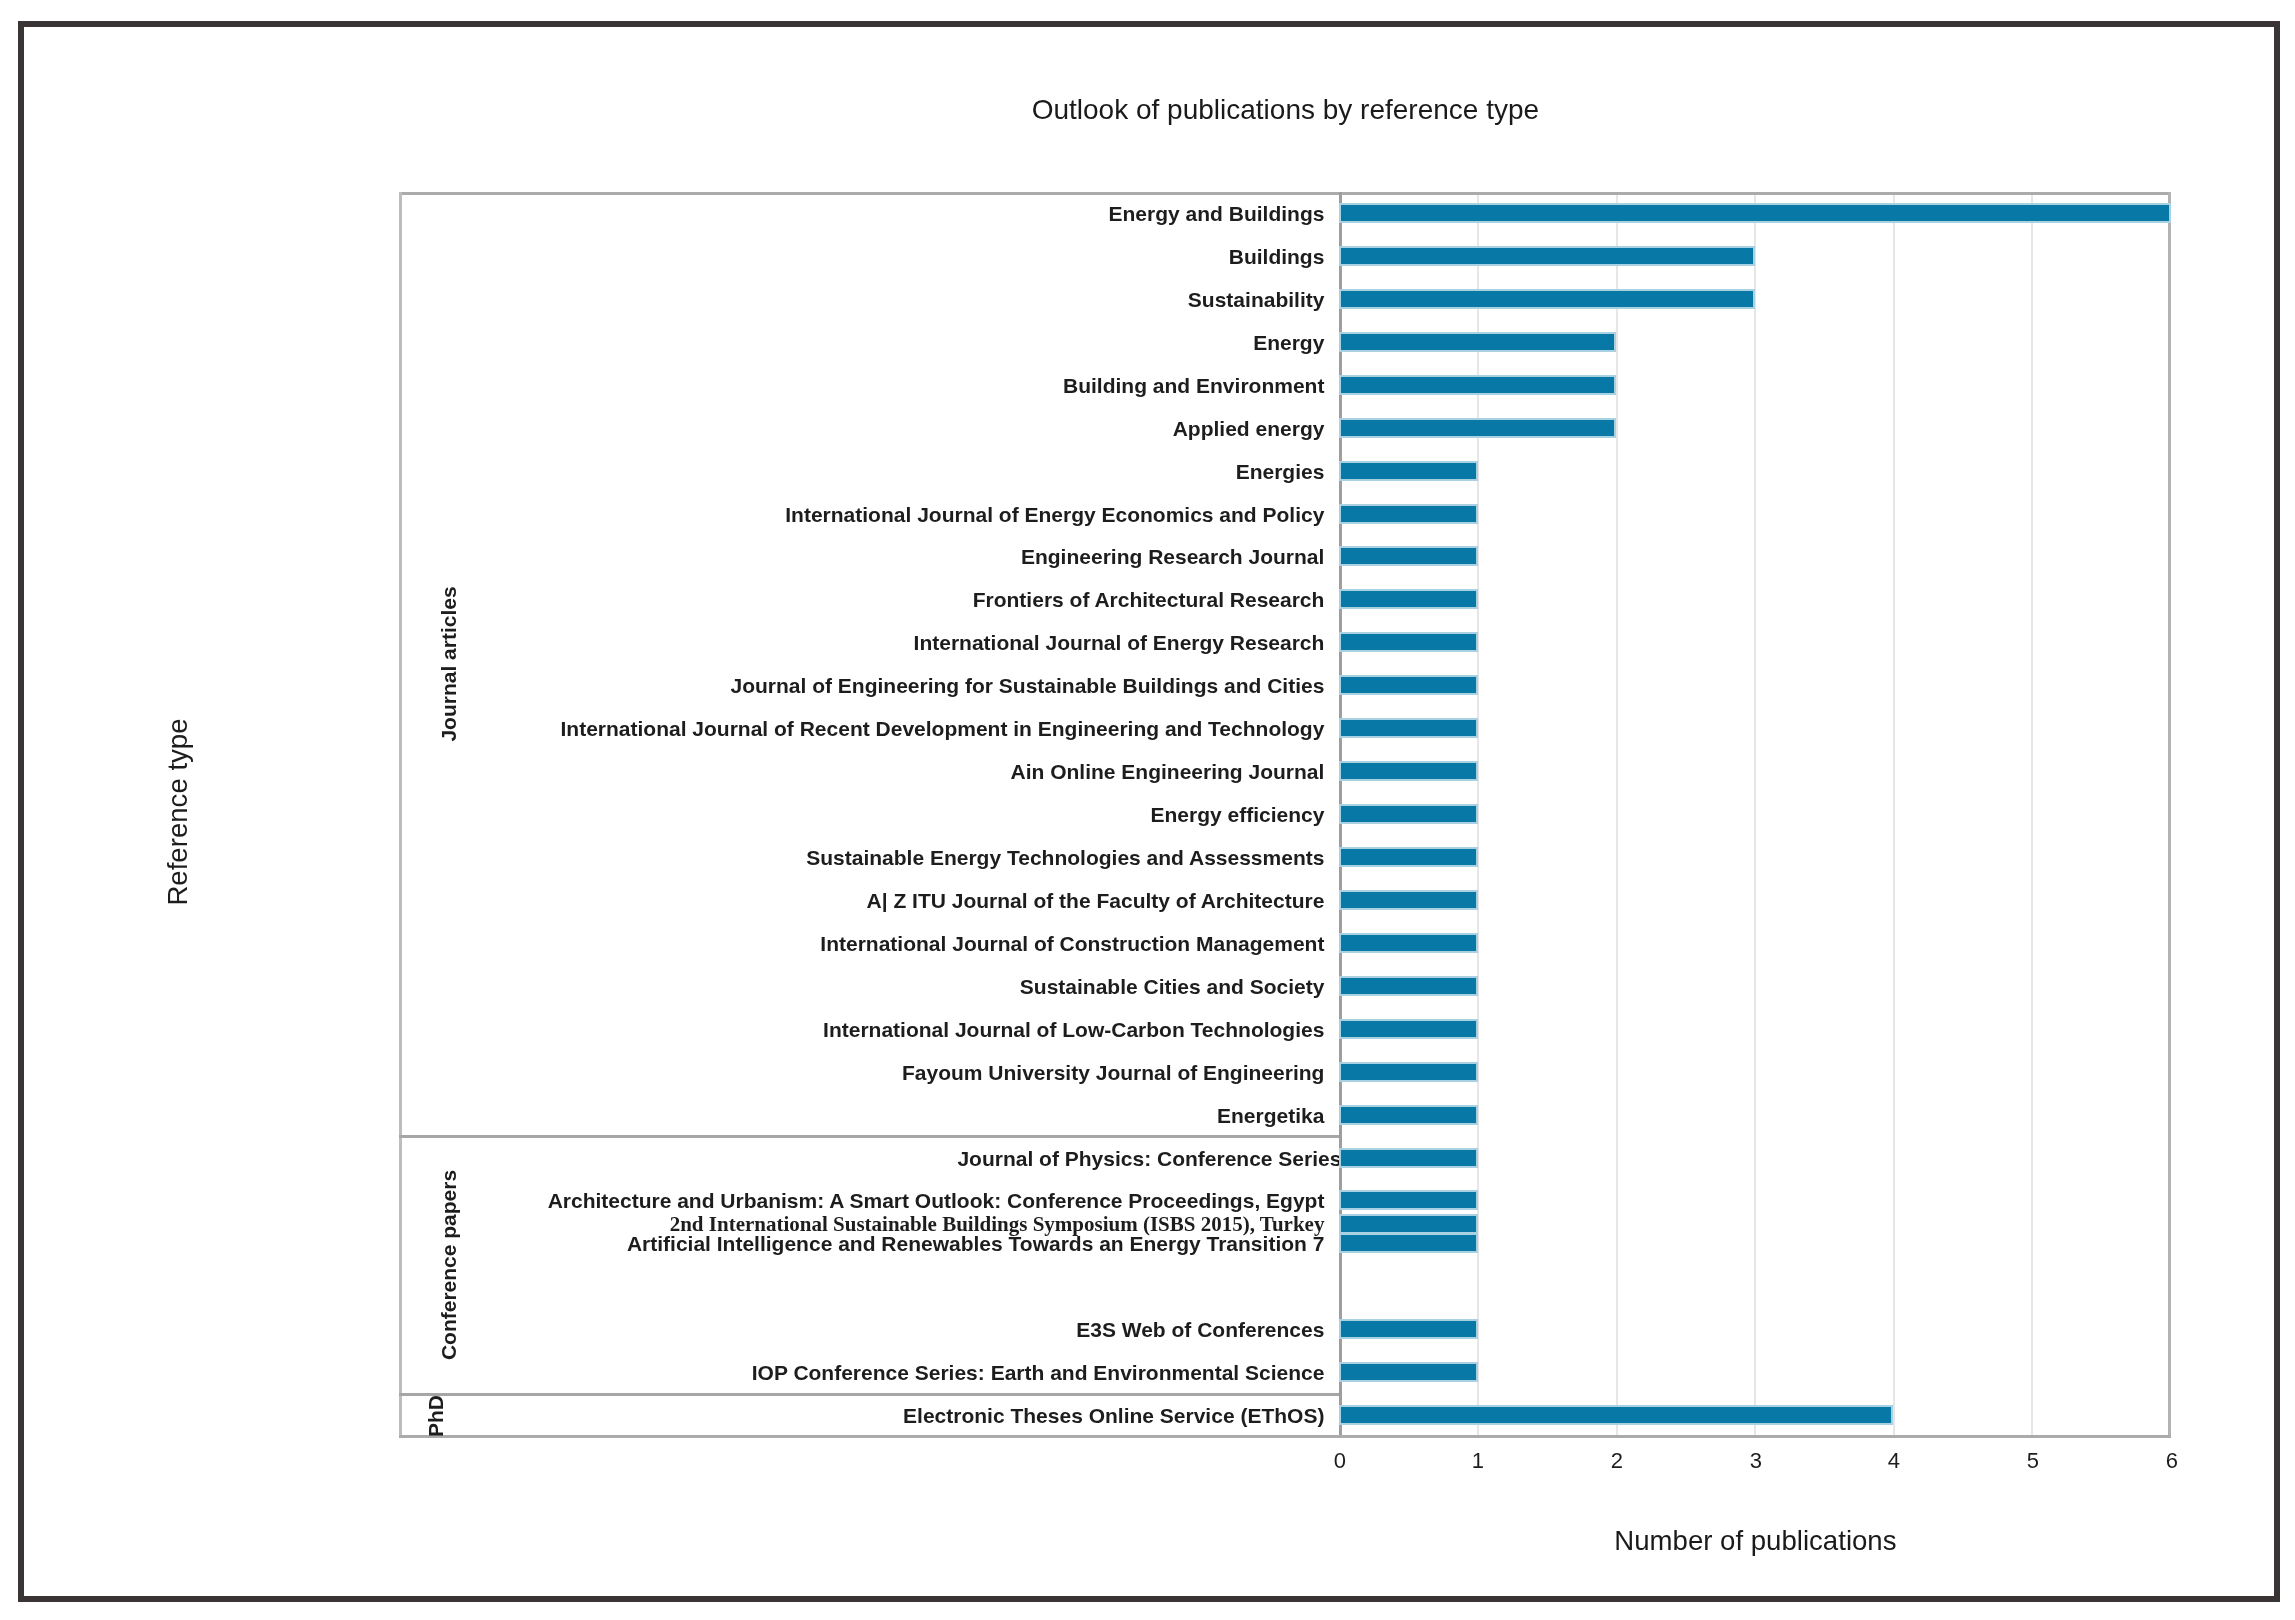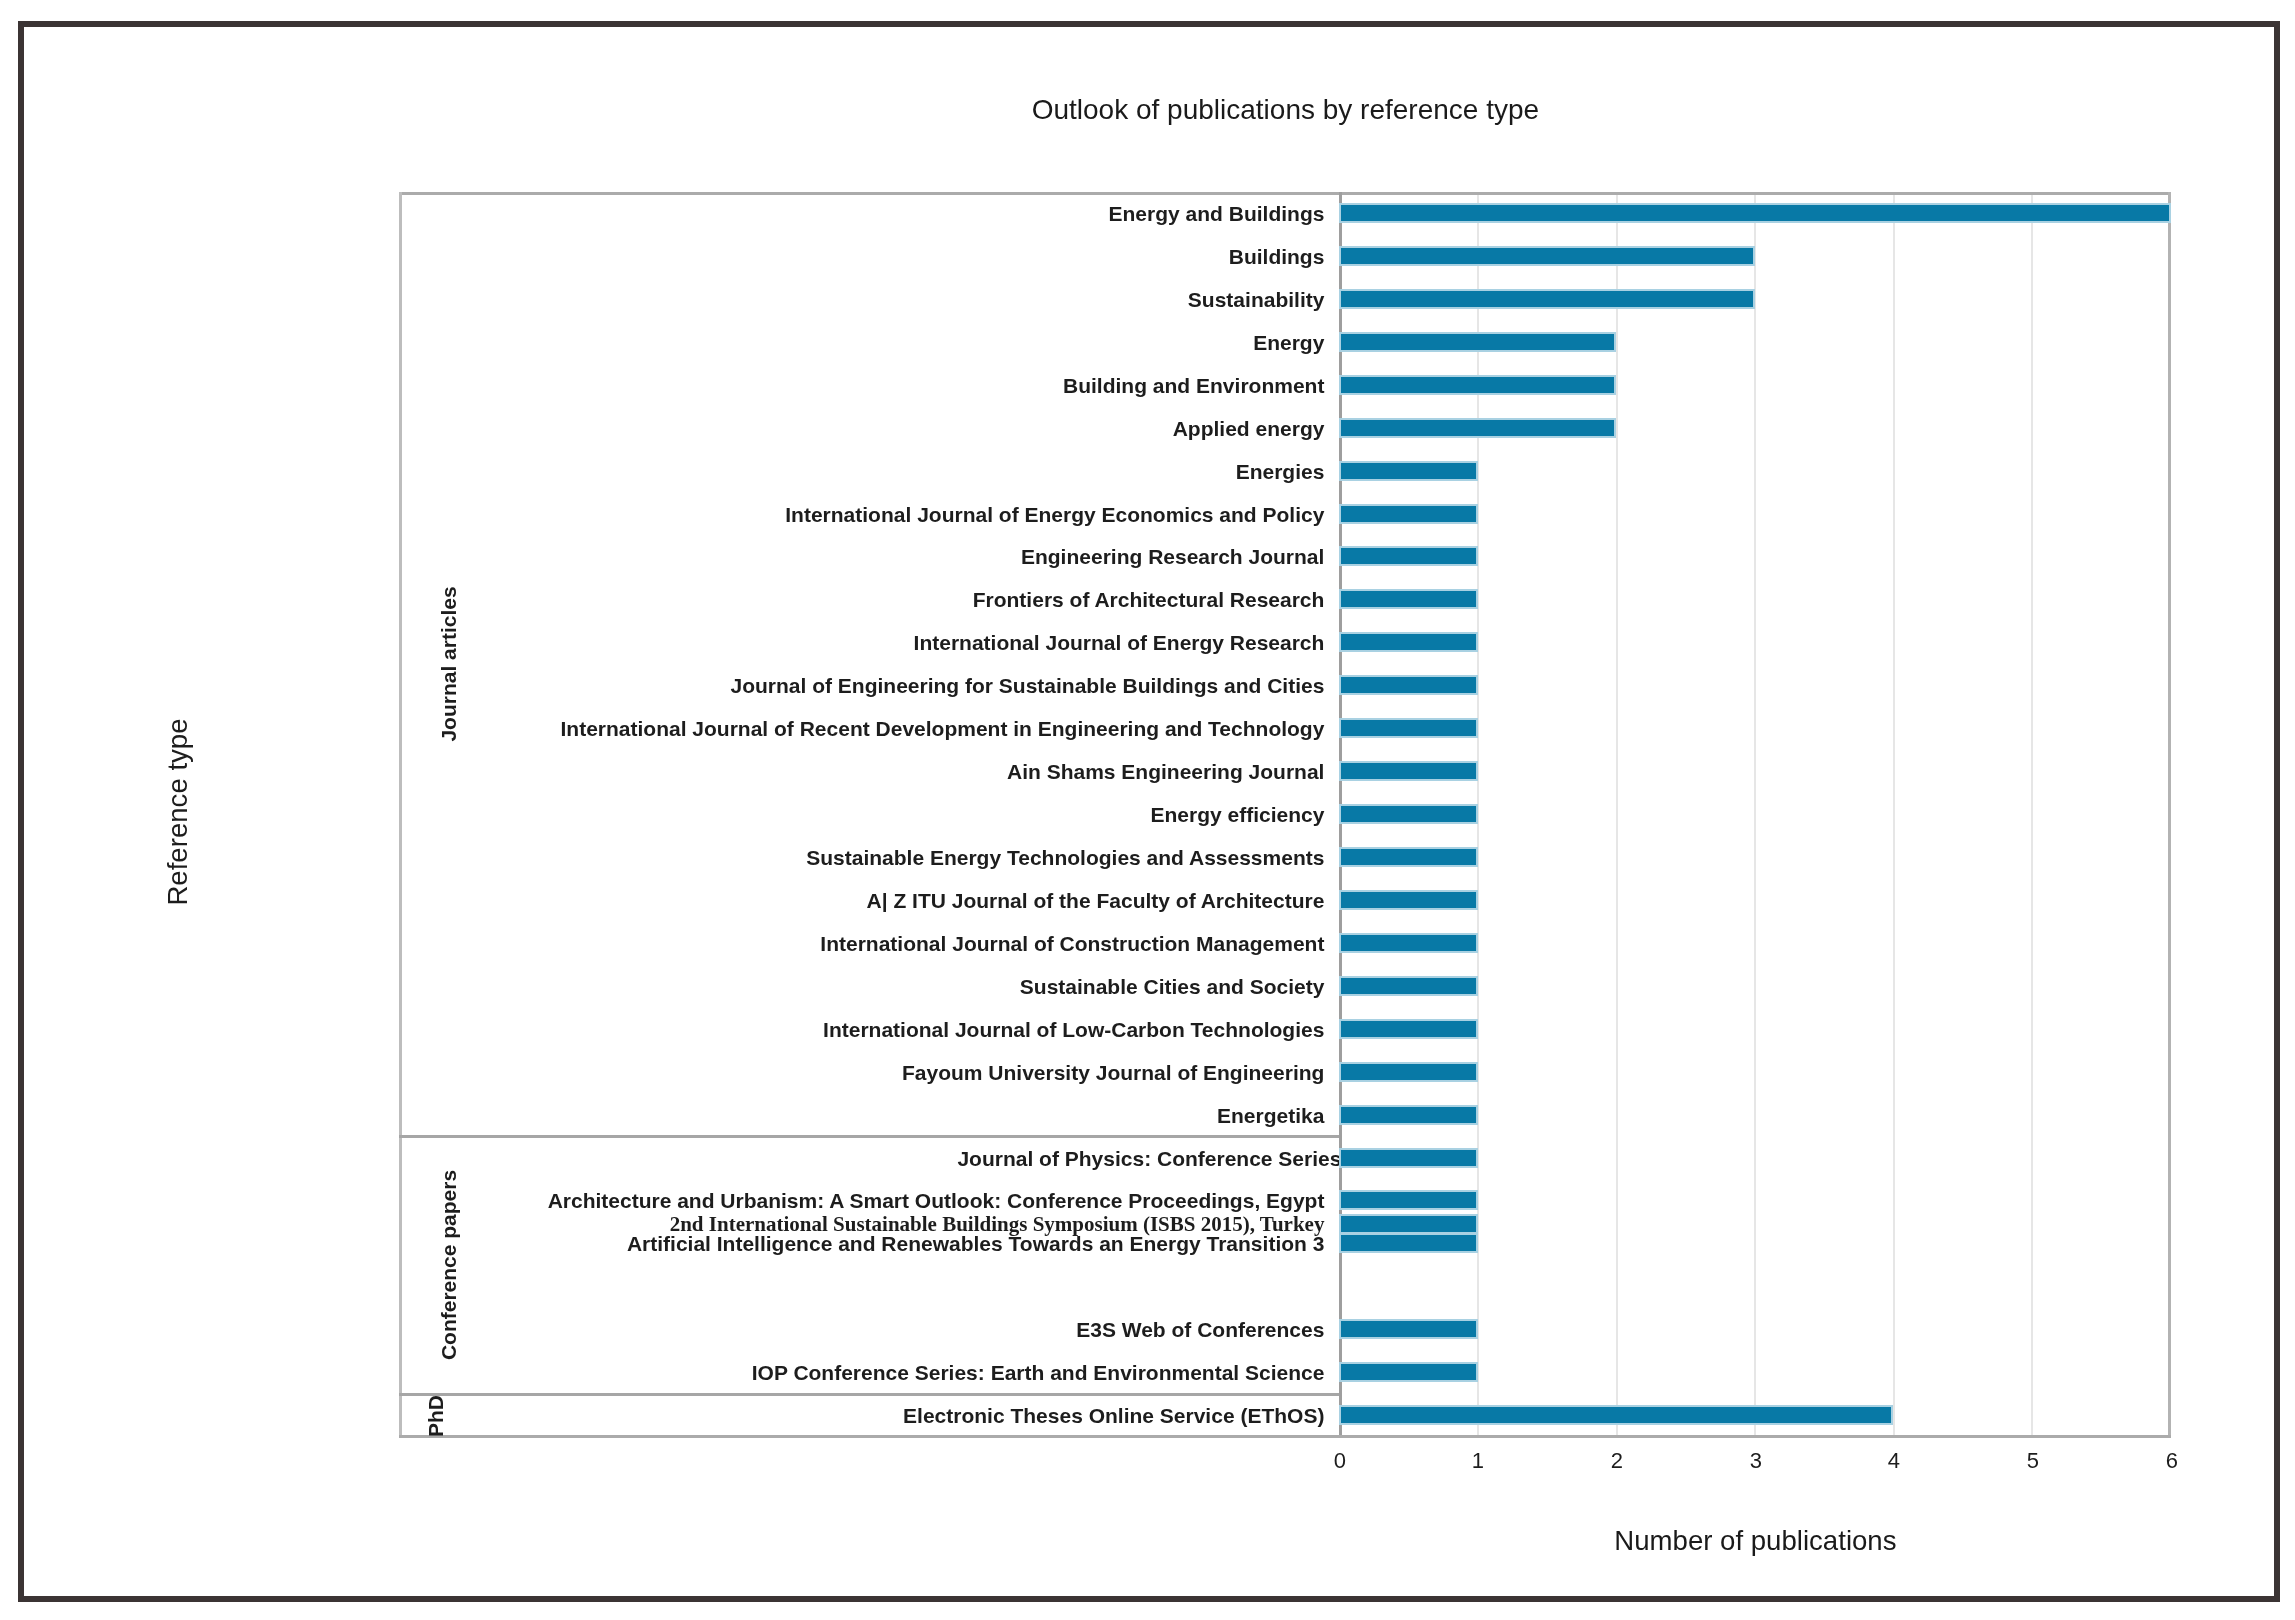--- a/index.html
+++ b/index.html
@@ -131,21 +131,21 @@
         </div>
         <div class="bar-row" style="top: 472px; height: 43px;">
           <div class="category-label" style="line-height: 43px;">Journal of Engineering for Sustainable Buildings and Cities</div>
           <div class="bar" title="Journal of Engineering for Sustainable Buildings and Cities: 1" style="top: 11.4px; width: 139px; background: rgb(8, 121, 166); border-color: rgb(169, 209, 226);"></div>
         </div>
         <div class="bar-row" style="top: 515px; height: 43px;">
           <div class="category-label" style="line-height: 43px;">International Journal of Recent Development in Engineering and Technology</div>
           <div class="bar" title="International Journal of Recent Development in Engineering and Technology: 1" style="top: 11.4px; width: 139px; background: rgb(8, 121, 166); border-color: rgb(169, 209, 226);"></div>
         </div>
         <div class="bar-row" style="top: 558px; height: 43px;">
-          <div class="category-label" style="line-height: 43px;">Ain Shams Engineering Journal</div>
+          <div class="category-label" style="line-height: 43px;">Ain Online Engineering Journal</div>
           <div class="bar" title="Ain Shams Engineering Journal: 1" style="top: 11.4px; width: 139px; background: rgb(8, 121, 166); border-color: rgb(169, 209, 226);"></div>
         </div>
         <div class="bar-row" style="top: 601px; height: 43px;">
           <div class="category-label" style="line-height: 43px;">Energy efficiency</div>
           <div class="bar" title="Energy efficiency: 1" style="top: 11.4px; width: 139px; background: rgb(8, 121, 166); border-color: rgb(169, 209, 226);"></div>
         </div>
         <div class="bar-row" style="top: 644px; height: 43px;">
           <div class="category-label" style="line-height: 43px;">Sustainable Energy Technologies and Assessments</div>
           <div class="bar" title="Sustainable Energy Technologies and Assessments: 1" style="top: 11.4px; width: 139px; background: rgb(8, 121, 166); border-color: rgb(169, 209, 226);"></div>
         </div>
@@ -175,21 +175,21 @@
         </div>
         <div class="bar-row" style="top: 945px; height: 43px;">
           <div class="category-label" style="line-height: 43px; margin-left: 17px;">Journal of Physics: Conference Series</div>
           <div class="bar" title="Journal of Physics: Conference Series: 1" style="top: 11.4px; width: 139px; background: rgb(8, 121, 166); border-color: rgb(169, 209, 226);"></div>
         </div>
         <div class="bar-row" style="top: 987px; height: 43px;">
           <div class="category-label" style="line-height: 43px;">Architecture and Urbanism: A Smart Outlook: Conference Proceedings, Egypt</div>
           <div class="bar" title="Architecture and Urbanism: A Smart Outlook: Conference Proceedings, Egypt: 1" style="top: 11.4px; width: 139px; background: rgb(8, 121, 166); border-color: rgb(169, 209, 226);"></div>
         </div>
         <div class="bar-row" style="top: 1030px; height: 43px;">
-          <div class="category-label" style="line-height: 43px;">Artificial Intelligence and Renewables Towards an Energy Transition 3</div>
+          <div class="category-label" style="line-height: 43px;">Artificial Intelligence and Renewables Towards an Energy Transition 7</div>
           <div class="bar" title="Artificial Intelligence and Renewables Towards an Energy Transition 4: 1" style="top: 11.4px; width: 139px; background: rgb(8, 121, 166); border-color: rgb(169, 209, 226);"></div>
         </div>
         <div class="bar-row" style="top: 1011px; height: 43px; font-family: Liberation Serif, serif;">
           <div class="category-label" style="line-height: 43px;">2nd International Sustainable Buildings Symposium (ISBS 2015), Turkey</div>
           <div class="bar" title="2nd International Sustainable Buildings Symposium (ISBS 2015), Turkey: 1" style="top: 11.4px; width: 139px; background: rgb(8, 121, 166); border-color: rgb(169, 209, 226);"></div>
         </div>
         <div class="bar-row" style="top: 1116px; height: 43px;">
           <div class="category-label" style="line-height: 43px;">E3S Web of Conferences</div>
           <div class="bar" title="E3S Web of Conferences: 1" style="top: 11.4px; width: 139px; background: rgb(8, 121, 166); border-color: rgb(169, 209, 226);"></div>
         </div>

